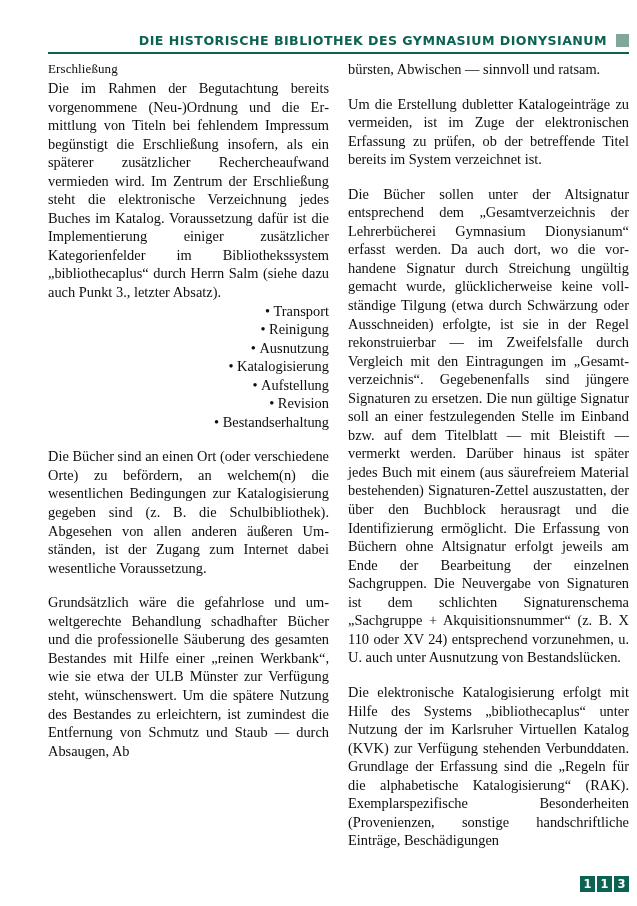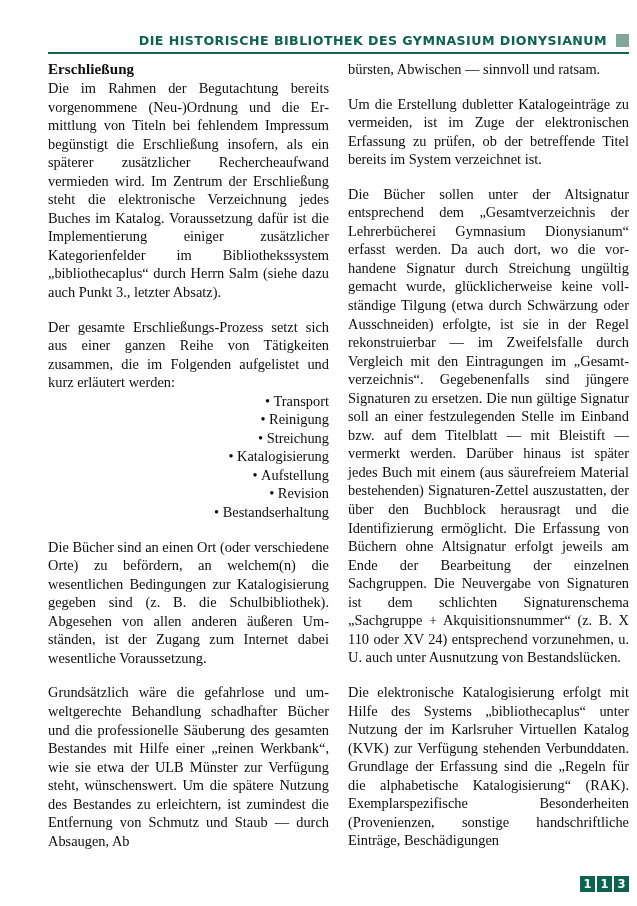--- a/index.html
+++ b/index.html
@@ -72,22 +72,22 @@
     display: flex;
     gap: 19px;
   }
   .col {
     width: 281px;
     flex: 0 0 281px;
   }
 
   h2.section-title {
     font-family: "Liberation Serif", "DejaVu Serif", serif;
-    font-weight: bold;
-    font-size: 15px;
+    font-weight: normal;
+    font-size: 13px;
     line-height: 18px;
     margin: 0 0 1px 0;
     letter-spacing: 0.1px;
   }
 
   p.body {
     margin: 0 0 0 0;
     font-size: 14.4px;
     line-height: 18.55px;
     text-align: justify;
@@ -148,25 +148,24 @@
     <span class="runhead-title">DIE HISTORISCHE BIBLIOTHEK DES GYMNASIUM DIONYSIANUM</span>
     <span class="runhead-mark"></span>
   </div>
   <div class="runhead-rule"></div>
 
   <div class="columns">
 
     <div class="col">
       <h2 class="section-title">Erschließung</h2>
       <p class="body tight">Die im Rahmen der Begutachtung bereits vorgenommene (Neu-)Ordnung und die Er­mittlung von Titeln bei fehlendem Impres­sum begünstigt die Erschließung insofern, als ein späterer zusätzlicher Rechercheaufwand vermieden wird. Im Zentrum der Erschlie­ßung steht die elektronische Verzeichnung jedes Buches im Katalog. Voraussetzung da­für ist die Implementierung einiger zusätzli­cher Kategorienfelder im Bibliothekssystem „bibliothecaplus“ durch Herrn Salm (siehe dazu auch Punkt 3., letzter Absatz).</p>
-      <p class="body gap">Der gesamte Erschließungs-Prozess setzt sich aus einer ganzen Reihe von Tätigkeiten zusammen, die im Folgenden aufgelistet und kurz erläutert werden:</p>
       <ul class="bullets">
         <li>Transport</li>
         <li>Reinigung</li>
-        <li>Streichung</li>
+        <li>Ausnutzung</li>
         <li>Katalogisierung</li>
         <li>Aufstellung</li>
         <li>Revision</li>
         <li>Bestandserhaltung</li>
       </ul>
       <p class="body gap">Die Bücher sind an einen Ort (oder verschie­dene Orte) zu befördern, an welchem(n) die wesentlichen Bedingungen zur Katalogisie­rung gegeben sind (z. B. die Schulbibliothek). Abgesehen von allen anderen äußeren Um­ständen, ist der Zugang zum Internet dabei wesentliche Voraussetzung.</p>
       <p class="body gap">Grundsätzlich wäre die gefahrlose und um­weltgerechte Behandlung schadhafter Bü­cher und die professionelle Säuberung des gesamten Bestandes mit Hilfe einer „reinen Werkbank“, wie sie etwa der ULB Münster zur Verfügung steht, wünschenswert. Um die spätere Nutzung des Bestandes zu er­leichtern, ist zumindest die Entfernung von Schmutz und Staub — durch Absaugen, Ab­</p>
     </div>
 
     <div class="col">

